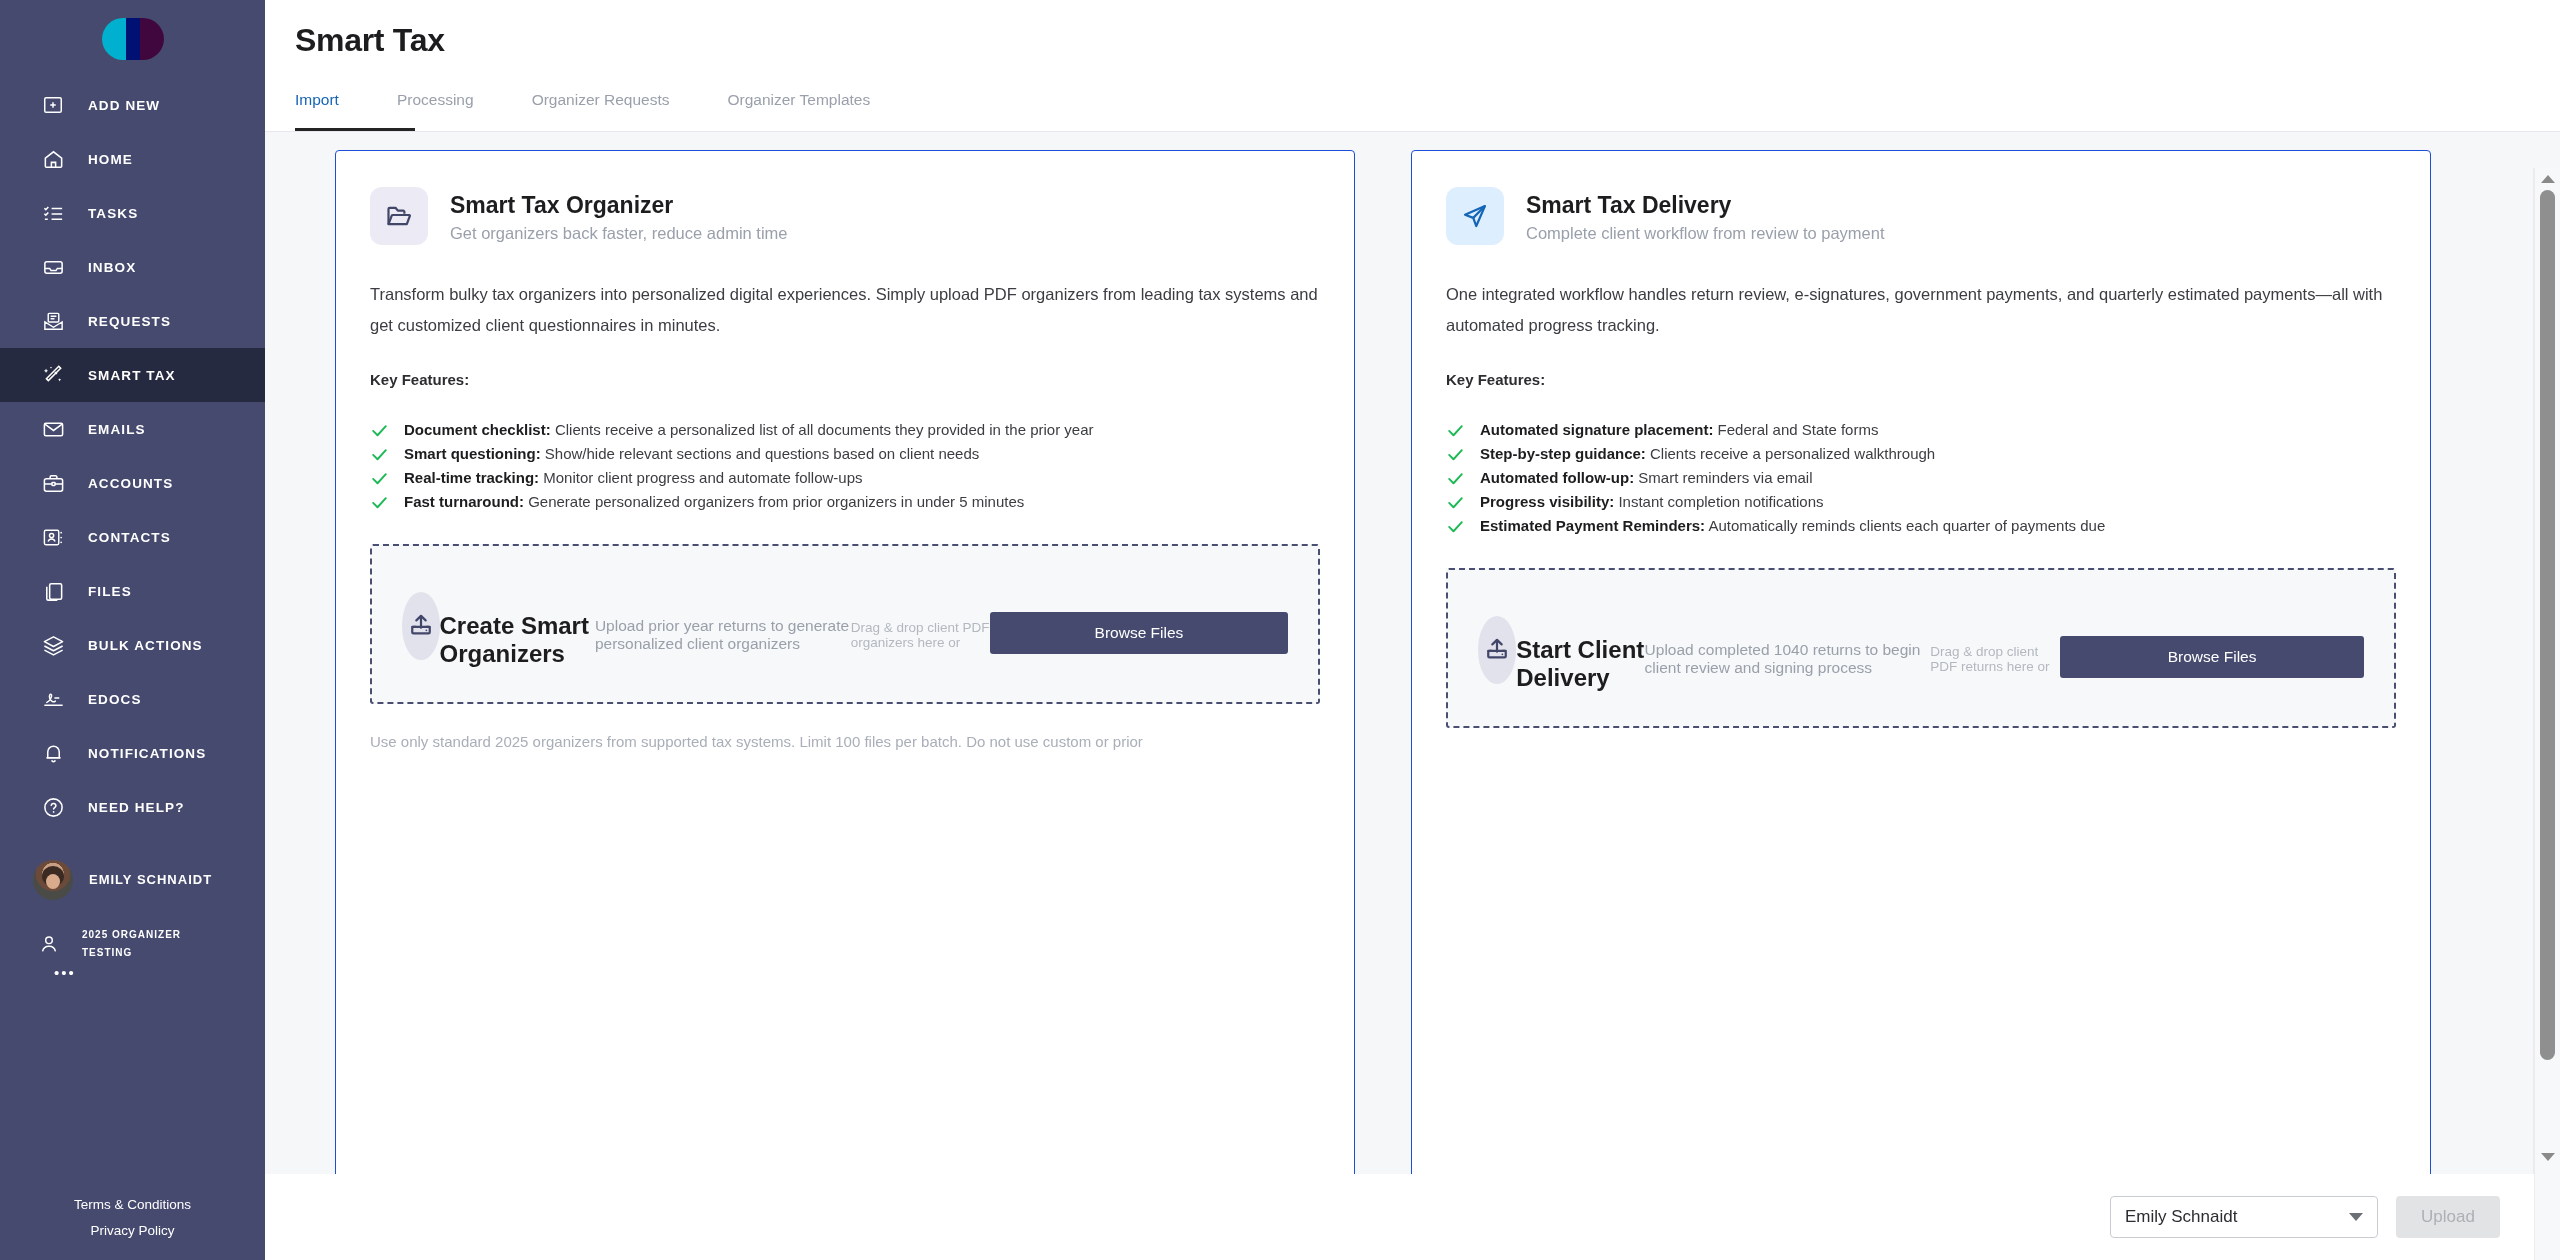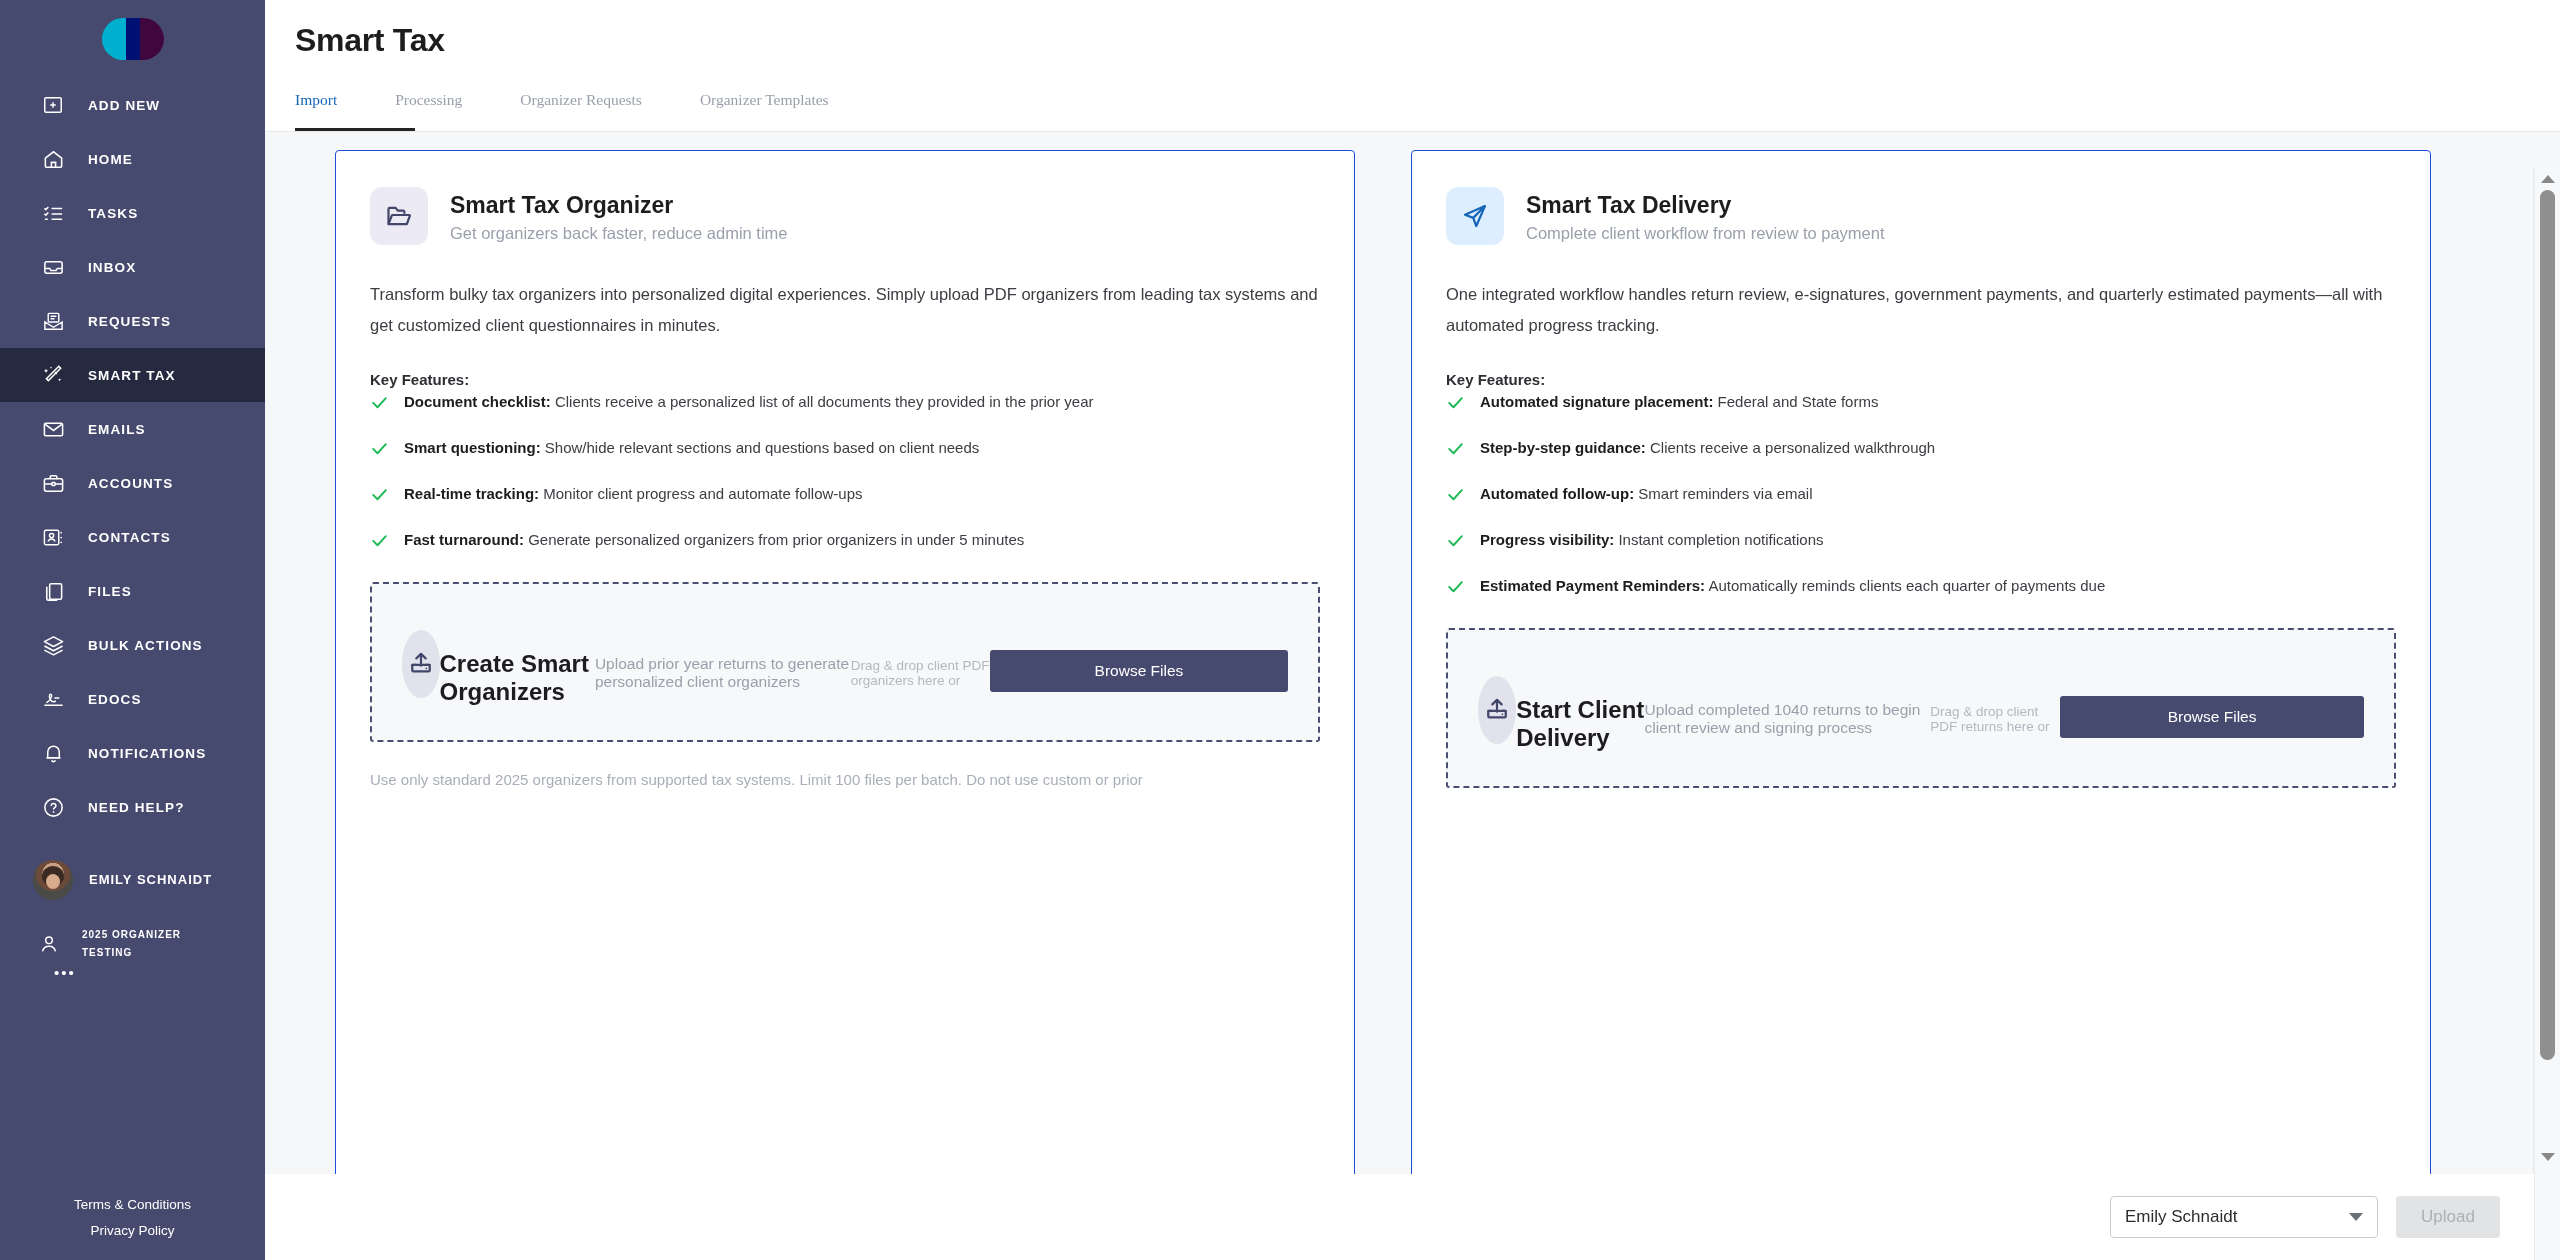--- a/index.html
+++ b/index.html
@@ -83,21 +83,21 @@
   .main {
     flex: 1; height: 1260px; position: relative;
     background: #ffffff; display: flex; flex-direction: column;
     overflow: hidden;
   }
   .page-head { padding: 0 0 0 30px; background: #fff; }
   .page-title {
     font-size: 32px; font-weight: bold; color: #1d1d1f;
     padding: 22px 0 0 0; letter-spacing: -0.3px;
   }
-  .tabs { display: flex; gap: 0; margin-top: 24px; position: relative; font-family: Liberation Serif, serif; }
+  .tabs { display: flex; gap: 0; margin-top: 24px; position: relative; }
   .tab {
     font-size: 15.5px; color: #9aa0ab; padding: 8px 0 22px 0;
     margin-right: 58px; cursor: pointer; white-space: nowrap;
   }
   .tab.active { color: #1565b7; }
   .tab.active::after {
     content: ""; position: absolute; left: 0; bottom: 0;
     width: 120px; height: 3px; background: #242424;
   }
   .tabs-rule { height: 1px; background: #e6e8eb; }
@@ -124,21 +124,21 @@
   }
   .card-ico.folder { background: #eceaf4; }
   .card-ico.send { background: #ddeeff; }
   .card-title { font-size: 23px; font-weight: bold; color: #1d1d1f; line-height: 30px; }
   .card-sub { font-size: 16.5px; color: #9aa0ab; margin-top: 4px; }
   .card-desc {
     margin-top: 34px; font-size: 16.5px; color: #3b3d42;
     line-height: 31px; max-width: 960px;
   }
   .kf-label { margin-top: 30px; font-size: 15px; font-weight: bold; color: #2b2d31; }
-  .kf-list { margin-top: 4px; display: flex; flex-direction: column; gap: 22px; }
+  .kf-list { margin-top: 32px; display: flex; flex-direction: column; }
   .kf-row { display: flex; align-items: flex-start; gap: 14px; }
   .kf-check { flex: 0 0 20px; margin-top: 1px; }
   .kf-text { font-size: 15px; color: #3b3d42; line-height: 20px; }
   .kf-text b { color: #1d1d1f; font-weight: bold; }
 
   .dropzone {
     margin-top: 28px;
     border: 2px dashed #4a4e70;
     background: #f7f8f9;
     border-radius: 3px;

